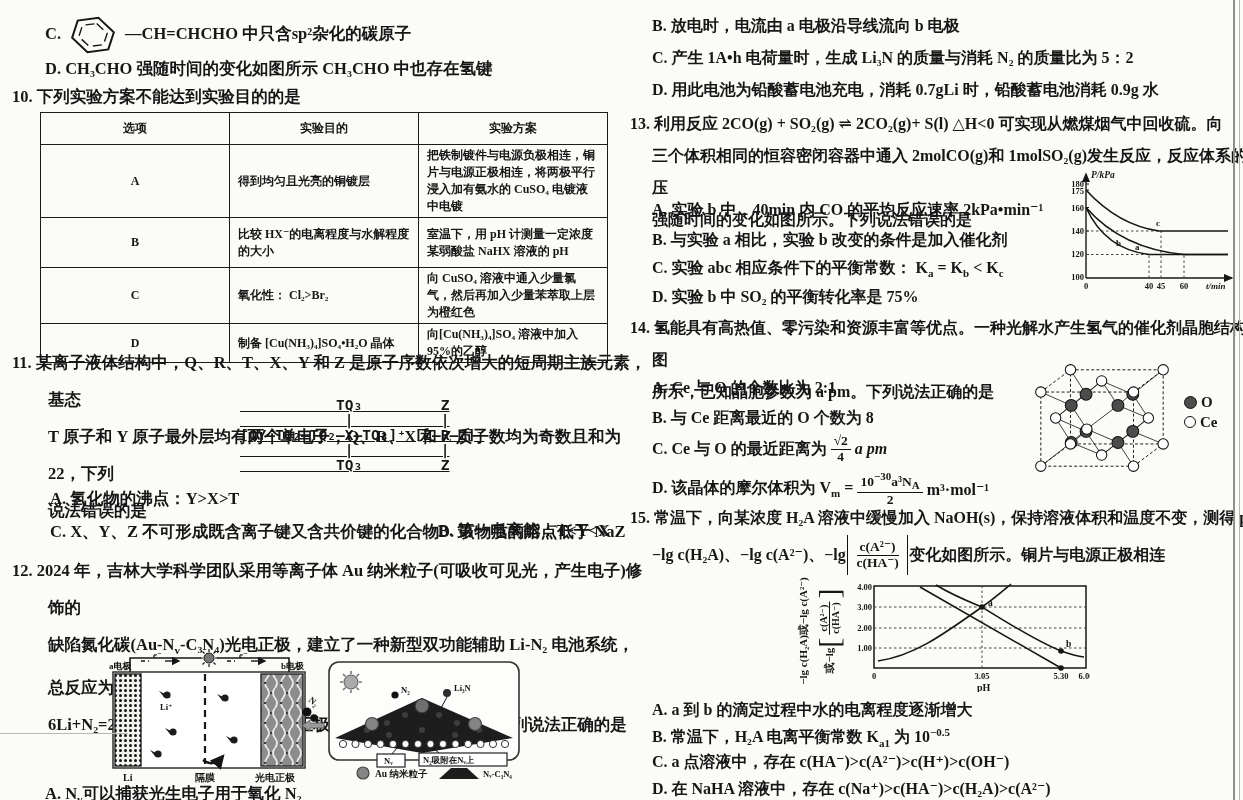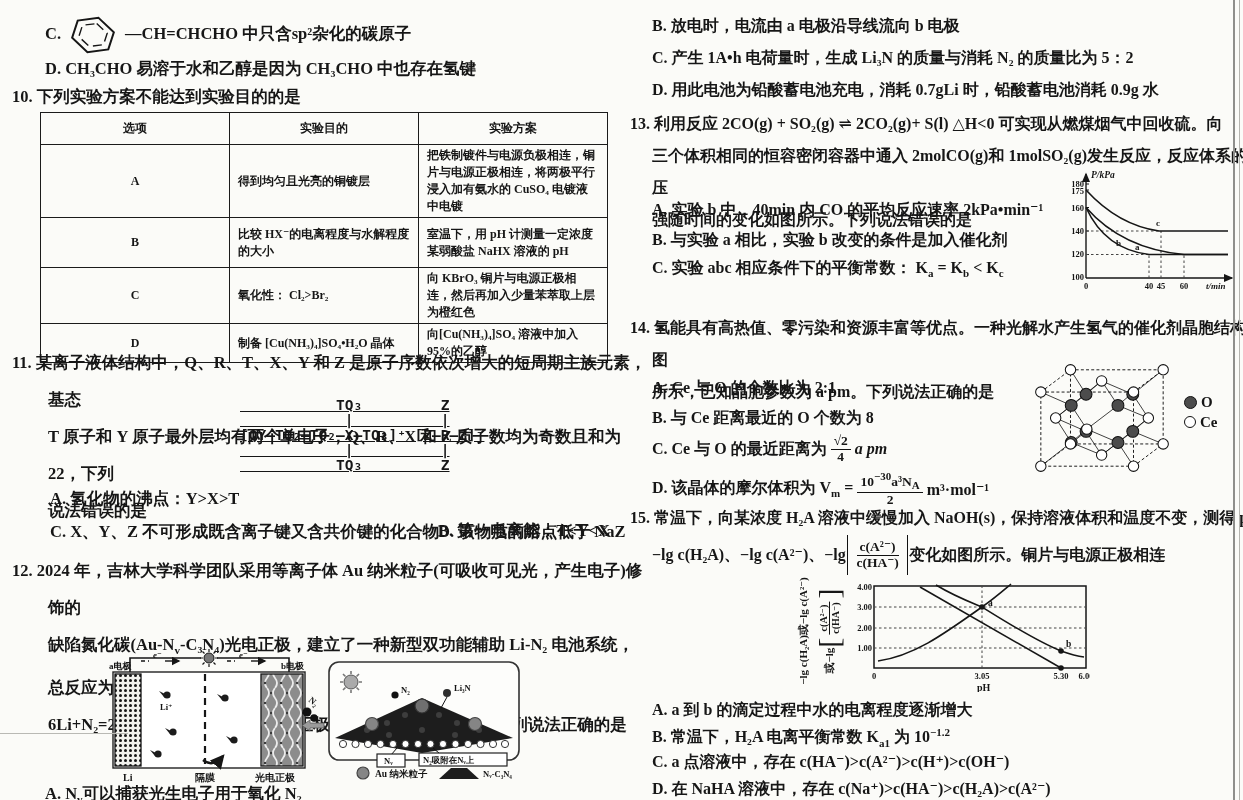--- a/index.html
+++ b/index.html
@@ -41,21 +41,21 @@
     <span style="display:inline-flex;align-items:center;gap:6px;">
       <span>C.</span>
       <svg width="52" height="40" viewBox="0 0 52 40">
         <polygon points="26,3 45,12 45,30 26,39 7,30 7,12" fill="none" stroke="#161616" stroke-width="2" transform="rotate(18 26 21)"></polygon>
         <polygon points="26,9 39,15 39,27 26,33 13,27 13,15" fill="none" stroke="#161616" stroke-width="1.4" transform="rotate(18 26 21)" stroke-dasharray="9,5"></polygon>
       </svg>
       <span>—CH=CHCHO 中只含sp²杂化的碳原子</span>
     </span>
   </div>
 
-  <div class="line" style="left:45px;top:58px;">D. CH₃CHO 易溶于水和乙醇是因为 CH₃CHO 中也存在氢键</div>
+  <div class="line" style="left:45px;top:58px;">D. CH₃CHO 强随时间的变化如图所示 CH₃CHO 中也存在氢键</div>
 
   <div class="line" style="left:12px;top:86px;">10. 下列实验方案不能达到实验目的的是</div>
 
   <table class="exp" style="left:40px;top:112px;width:568px;">
     <tbody>
         <tr style="height:32px;">
       <th>选项</th>
       <th>实验目的</th>
       <th>实验方案</th>
     </tr>
@@ -65,21 +65,21 @@
       <td class="c3">把铁制镀件与电源负极相连，铜片与电源正极相连，将两极平行浸入加有氨水的 CuSO₄ 电镀液中电镀</td>
     </tr>
     <tr style="height:50px;">
       <td class="opt-col">B</td>
       <td class="c2">比较 HX⁻的电离程度与水解程度的大小</td>
       <td class="c3">室温下，用 pH 计测量一定浓度某弱酸盐 NaHX 溶液的 pH</td>
     </tr>
     <tr style="height:54px;">
       <td class="opt-col">C</td>
       <td class="c2">氧化性：  Cl₂&gt;Br₂</td>
-      <td class="c3">向 KBrO₃ 铜片与电源正极相连，然后再加入少量苯萃取上层为橙红色</td>
+      <td class="c3">向 CuSO₄ 溶液中通入少量氯气，然后再加入少量苯萃取上层为橙红色</td>
     </tr>
     <tr style="height:36px;">
       <td class="opt-col">D</td>
       <td class="c2">制备 [Cu(NH₃)₄]SO₄•H₂O 晶体</td>
       <td class="c3">向[Cu(NH₃)₄]SO₄ 溶液中加入 95%的乙醇</td>
     </tr>
   </tbody>
     </table>
 
   <div class="stem" style="left:12px;top:344px;width:600px;">11. 某离子液体结构中，Q、R、T、X、Y 和 Z 是原子序数依次增大的短周期主族元素，基态<br>T 原子和 Y 原子最外层均有两个单电子，Q、R、X 和 Z 质子数均为奇数且和为 22，下列<br>说法错误的是</div>
@@ -281,20 +281,21 @@
       <path d="M30,41.5 C44,72 68,85.5 93,88.5 L172,88.5"></path>
     </g>
     <text x="100" y="60" font-size="9">c</text>
     <text x="60" y="80" font-size="9">b</text>
     <text x="79" y="84" font-size="9">a</text>
   </svg>
 
   <div class="line-r" style="left:652px;top:200px;">A. 实验 b 中，40min 内 CO 的平均反应速率 2kPa•min⁻¹</div>
   <div class="line-r" style="left:652px;top:230px;">B. 与实验 a 相比，实验 b 改变的条件是加入催化剂</div>
   <div class="line-r" style="left:652px;top:258px;">C. 实验 abc 相应条件下的平衡常数：  K<sub>a</sub> = K<sub>b</sub> &lt; K<sub>c</sub></div>
+  <div class="line-r" style="left:652px;top:287px;">D. 实验 b 中 SO₂ 的平衡转化率是 75%</div>
 
   <div class="stem-r" style="left:630px;top:312px;">14. 氢能具有高热值、零污染和资源丰富等优点。一种光解水产生氢气的催化剂晶胞结构如图<br>所示，已知晶胞参数为 a pm。下列说法正确的是</div>
 
   <svg class="abs chart" style="left:1026px;top:348px;" width="152" height="140" viewBox="0 0 205 150">
     <g stroke="#161616" stroke-width="1.3" stroke-dasharray="4,3" fill="none">
       <rect x="20" y="40" width="125" height="100"></rect>
       <rect x="60" y="10" width="125" height="100"></rect>
       <path d="M20,40 L60,10 M145,40 L185,10 M145,140 L185,110 M20,140 L60,110"></path>
     </g>
 
@@ -418,20 +419,20 @@
     </g>
 
     <circle cx="138" cy="35" r="2.8" fill="#161616"></circle>
     <text x="144" y="34" font-size="9.5">a</text>
     <circle cx="217" cy="79" r="2.8" fill="#161616"></circle>
     <text x="222" y="75" font-size="9.5">b</text>
     <circle cx="217" cy="96" r="2.8" fill="#161616"></circle>
   </svg>
 
   <div class="line-r" style="left:652px;top:700px;">A. a 到 b 的滴定过程中水的电离程度逐渐增大</div>
-  <div class="line-r" style="left:652px;top:726px;">B. 常温下，H₂A 电离平衡常数 K<sub>a1</sub> 为 10<sup>−1.2</sup></div>
+  <div class="line-r" style="left:652px;top:726px;">B. 常温下，H₂A 电离平衡常数 K<sub>a1</sub> 为 10<sup>−0.5</sup></div>
   <div class="line-r" style="left:652px;top:752px;">C. a 点溶液中，存在 c(HA⁻)&gt;c(A²⁻)&gt;c(H⁺)&gt;c(OH⁻)</div>
   <div class="line-r" style="left:652px;top:779px;">D. 在 NaHA 溶液中，存在 c(Na⁺)&gt;c(HA⁻)&gt;c(H₂A)&gt;c(A²⁻)</div>
 
   <div class="edge" style="left:1233px;width:2px;"></div>
   <div class="edge" style="left:1239px;width:1px;background:#b5b5b0;"></div>
 
 </div>
 
 </body></html>

